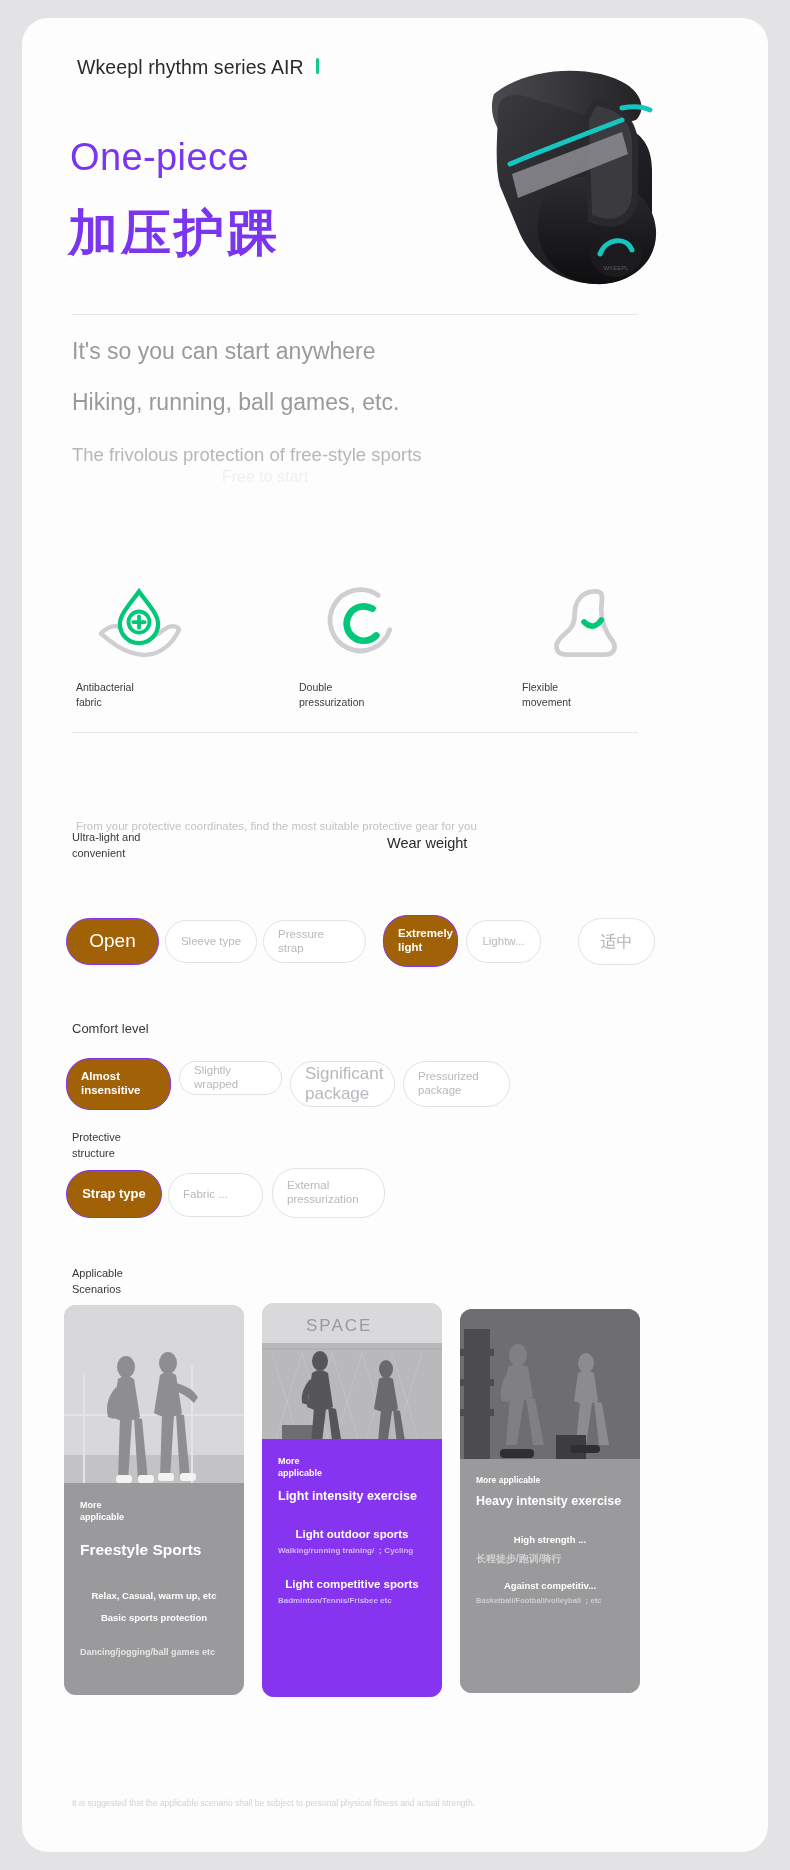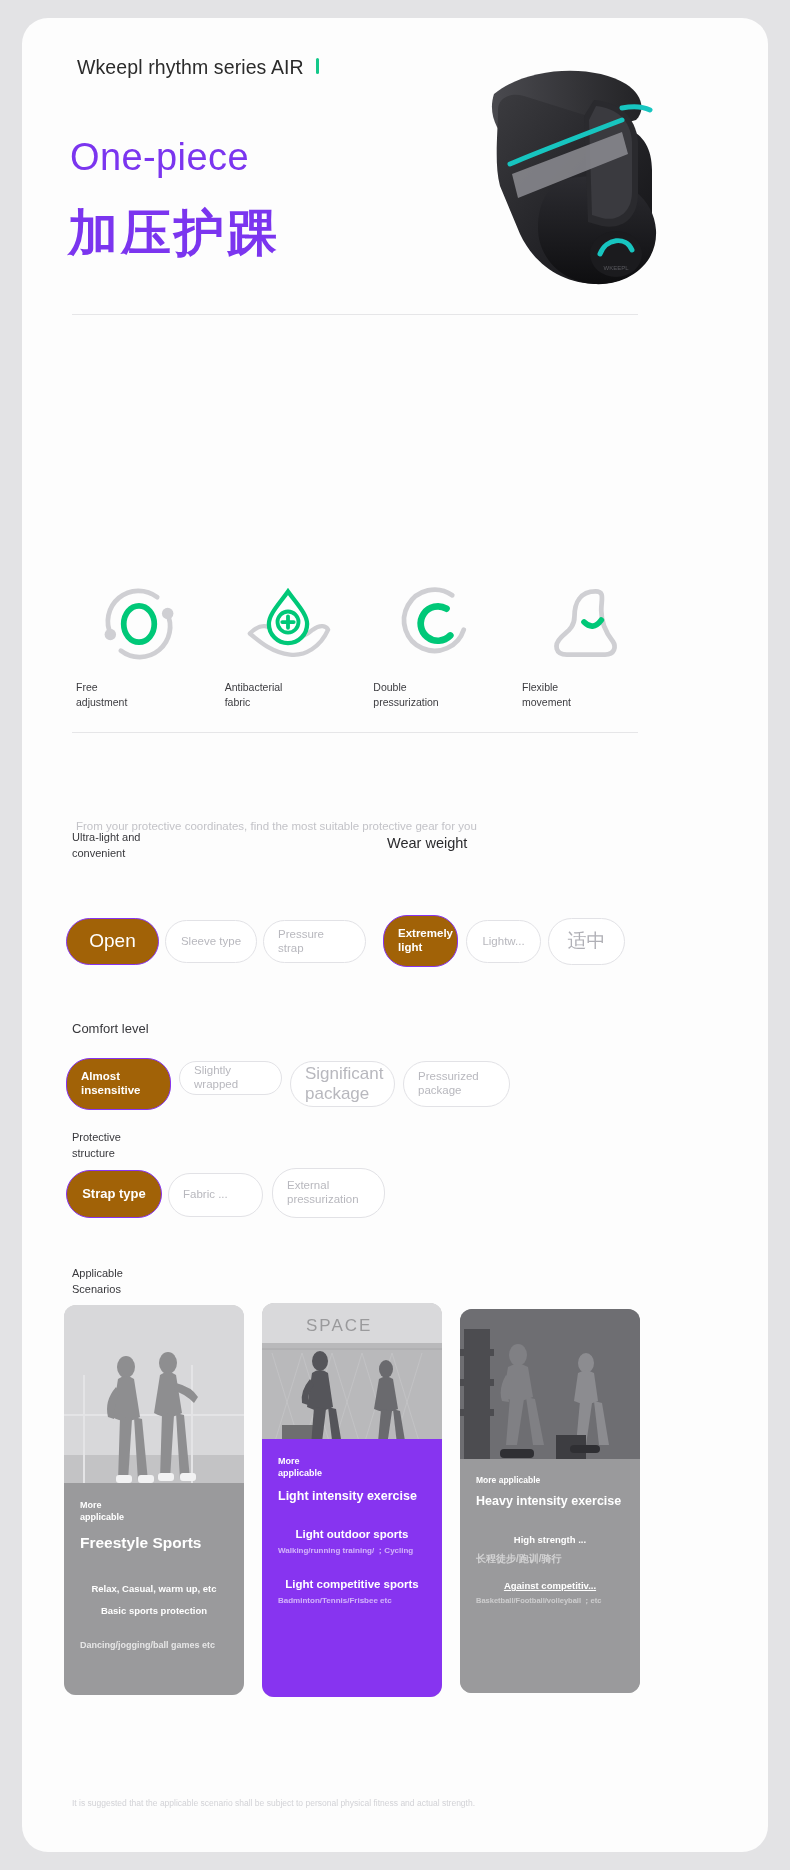--- a/index.html
+++ b/index.html
@@ -117,21 +117,21 @@
   .card.c3 { left: 396px; top: 4px; height: 384px; }
   .photo { position: absolute; left: 0; top: 0; width: 100%; height: 100%; }
   .overlay {
     position: absolute; left: 0; right: 0; bottom: 0;
     padding: 16px 16px 18px 16px; color: #fff;
   }
   .ov-grey { background: #9a9a9c; }
   .ov-purple { background: #8734f0; }
   .ov-grey2 { background: #9a9a9c; }
   .ov-more { font-size: 9px; font-weight: 700; line-height: 1.35; }
-  .ov-head { font-weight: 700; margin-top: 10px; line-height: 1.25; }
+  .ov-head { font-weight: 700; margin-top: 17px; line-height: 1.25; }
   .ov-sub { font-weight: 700; margin-top: 14px; line-height: 1.3; text-align: center; }
   .ov-det { margin-top: 4px; line-height: 1.35; opacity: .62; font-weight: bold; }
 
   .foot {
     position: absolute; left: 50px; top: 1780px;
     font-size: 8.5px; color: #d2d2d6; white-space: nowrap;
   }
 </style>
 </head>
 <body>
@@ -183,36 +183,29 @@
 
         <ellipse cx="140" cy="196" rx="26" ry="23" fill="#1b1b1e"></ellipse>
         <path d="M124 196 C130 180 150 178 156 192" stroke="#17c5c0" stroke-width="5" fill="none" stroke-linecap="round"></path>
         <text x="140" y="212" font-size="6" fill="#5a5a5f" text-anchor="middle" font-family="'Liberation Sans',sans-serif">WKEEPL</text>
       </svg>
     </div>
 
     <div class="rule" style="top:296px;"></div>
   </div>
 
+  <div class="slogans">
+    <div class="slg1">It's so you can start anywhere</div>
+    <div class="slg2">Hiking, running, ball games, etc.</div>
+    <div class="slg3">The frivolous protection of free-style sports</div>
+    <div class="ghost">Free to start</div>
+  </div>
 
   <div class="features">
 
-    <div class="feat">
-      <div class="feat-ico">
-        <svg viewBox="0 0 90 90" width="86" height="86">
-          <path d="M16 58 A32 32 0 0 1 64 18" stroke="#cfcfd3" stroke-width="5" fill="none" stroke-linecap="round"></path>
-          <path d="M74 34 A32 32 0 0 1 26 74" stroke="#cfcfd3" stroke-width="5" fill="none" stroke-linecap="round"></path>
-          <circle cx="15" cy="57" r="6" fill="#cfcfd3"></circle>
-          <circle cx="75" cy="35" r="6" fill="#cfcfd3"></circle>
-          <ellipse cx="45" cy="46" rx="16" ry="19" stroke="#00c878" stroke-width="6" fill="none"></ellipse>
-        </svg>
-      </div>
-      <div class="feat-lbl" style="white-space:pre-line">Free
-adjustment</div>
-    </div>
 
     <div class="feat">
       <div class="feat-ico">
         <svg viewBox="0 0 100 90" width="96" height="86">
           <path d="M10 56 C22 44 30 48 38 54 C48 62 60 66 76 52 C84 46 90 48 92 52
                    C84 70 68 80 52 78 C34 76 22 66 10 56 Z" stroke="#cfcfd3" stroke-width="4.5" fill="none" stroke-linejoin="round"></path>
           <path d="M50 12 C60 26 70 36 70 46 A20 20 0 0 1 30 46 C30 36 40 26 50 12 Z" fill="#fff" stroke="#00c878" stroke-width="4.5"></path>
           <circle cx="50" cy="44" r="11" stroke="#00c878" stroke-width="4" fill="none"></circle>
           <path d="M50 38 v12 M44 44 h12" stroke="#00c878" stroke-width="4" stroke-linecap="round"></path>
         </svg>
@@ -263,21 +256,21 @@
   <div class="chip" style="left:241px; top:902px; width:103px; height:43px; font-size:11.5px; justify-content:center;">
     <span class="t">Pressure strap</span>
   </div>
 
   <div class="chip on" style="left:361px; top:897px; width:75px; height:52px; font-size:11.5px;">
     <span class="t">Extremely light</span>
   </div>
   <div class="chip" style="left:444px; top:902px; width:75px; height:43px; font-size:11.5px; justify-content:center;">
     <span class="t">Lightw...</span>
   </div>
-  <div class="chip" style="left:526px; top:900px; width:77px; height:47px; font-size:19px; justify-content:center; color:#b0b0b6;">
+  <div class="chip" style="left:556px; top:900px; width:77px; height:47px; font-size:16px; justify-content:center; color:#b0b0b6;">
     <span class="t">适中</span>
   </div>
 
   <div class="grp-label" style="left:50px; top:1002px; font-size:13px;">Comfort level</div>
 
   <div class="chip on" style="left:44px; top:1040px; width:105px; height:52px; font-size:11.5px;">
     <span class="t">Almost insensitive</span>
   </div>
   <div class="chip" style="left:157px; top:1043px; width:103px; height:34px; font-size:11.5px;">
     <span class="t">Slightly wrapped</span>
@@ -426,21 +419,21 @@
         <g fill="#2f2f33">
           <rect x="40" y="140" width="34" height="9" rx="4"></rect>
           <rect x="110" y="136" width="30" height="8" rx="4"></rect>
         </g>
       </svg>
       <div class="overlay ov-grey2" style="height:234px;">
         <div class="ov-more" style="font-size:8.5px;">More applicable</div>
         <div class="ov-head" style="font-size:12.5px; margin-top:8px;">Heavy intensity exercise</div>
         <div class="ov-sub" style="font-size:9.5px; margin-top:24px;">High strength ...</div>
         <div class="ov-det" style="font-size:10px; margin-top:6px; opacity:.55;">长程徒步/跑训/骑行</div>
-        <div class="ov-sub" style="font-size:9.5px; text-decoration:underline;">Against competitiv...</div>
+        <div class="ov-sub" style="font-size:9.5px; ">Against competitiv...</div>
         <div class="ov-det" style="font-size:7.5px; opacity:.5;">Basketball/Football/volleyball ；etc</div>
       </div>
     </div>
   </div>
 
   <div class="foot">It is suggested that the applicable scenario shall be subject to personal physical fitness and actual strength.</div>
 
 </div>
 
 </body></html>

